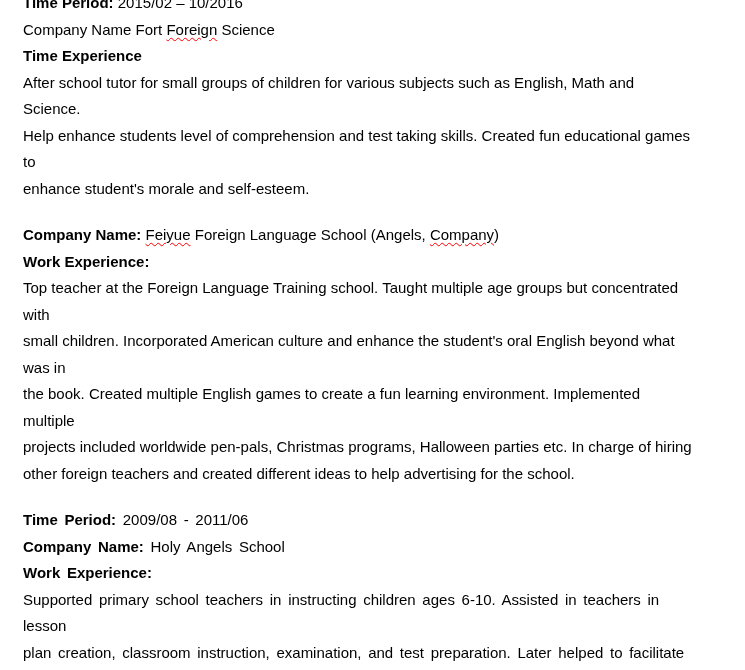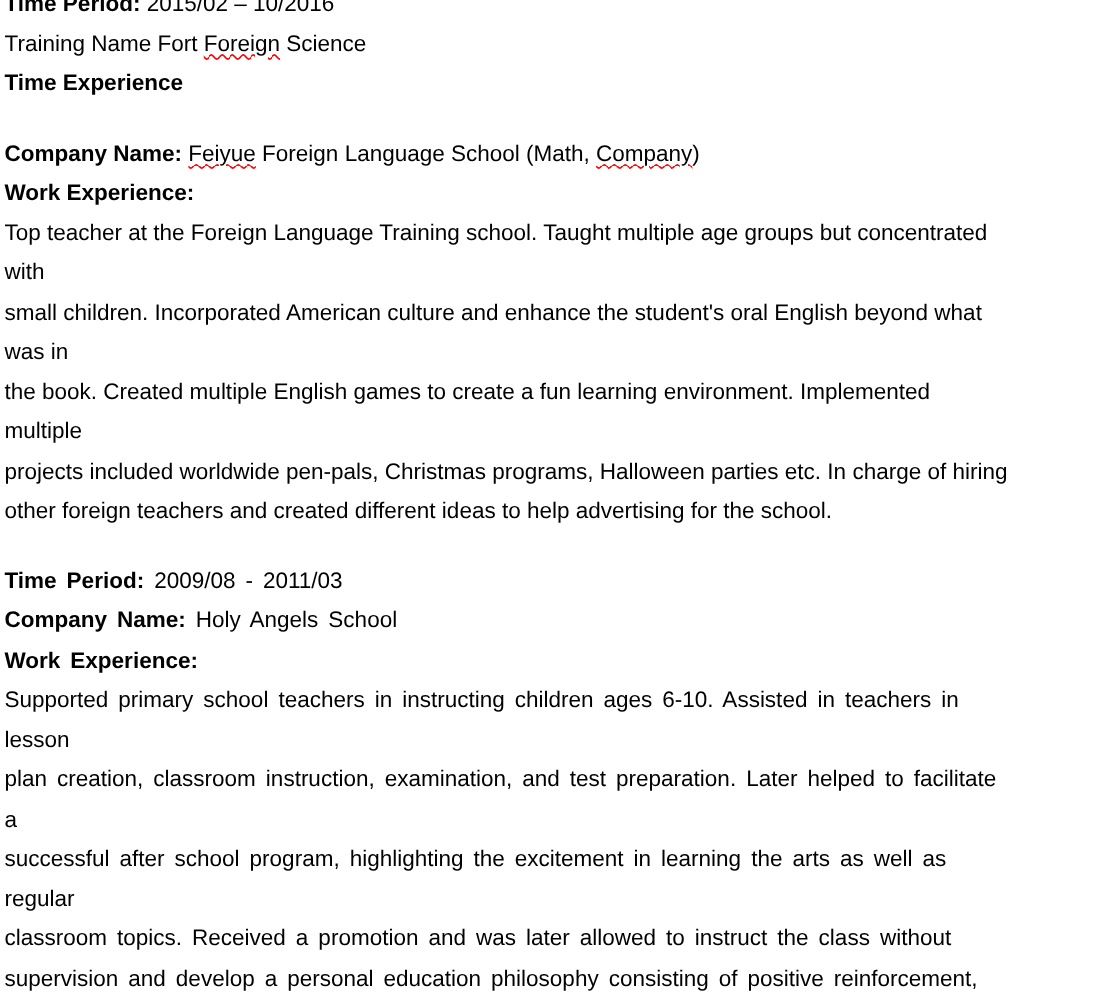--- a/index.html
+++ b/index.html
@@ -15,20 +15,21 @@
     font-size: 15px;
     line-height: 26.5px;
     color: #000000;
   }
   .page {
     position: relative;
     width: 677px;
     height: 670px;
     overflow: hidden;
     background: #ffffff;
+    margin-left: 20px;
   }
   .doc {
     position: absolute;
     top: -10px;
     left: 3px;
     right: 3px;
   }
   .section {
     margin: 0 0 20px 0;
   }
@@ -53,36 +54,39 @@
   }
 </style>
 </head>
 <body>
 
 <div class="page">
   <div class="doc">
 
     <div class="section">
       <div class="line"><span class="bold">Time Period:</span><span> 2015/02 – 10/2016</span></div>
-      <div class="line"><span>Training Name Fort </span><span class="sq">Foreign</span><span> Science</span></div>
+      <div class="line"><span>Company Name Fort </span><span class="sq">Foreign</span><span> Science</span></div>
       <div class="line"><span class="bold">Time Experience</span></div>
+      <div class="body-text">After school tutor for small groups of children for various subjects such as English, Math and Science.
+Help enhance students level of comprehension and test taking skills. Created fun educational games to
+enhance student's morale and self-esteem.</div>
     </div>
 
     <div class="section">
-      <div class="line"><span class="bold">Company Name:</span><span> </span><span class="sq">Feiyue</span><span> Foreign Language School (Math, </span><span class="sq">Company</span><span>)</span></div>
+      <div class="line"><span class="bold">Company Name:</span><span> </span><span class="sq">Feiyue</span><span> Foreign Language School (Angels, </span><span class="sq">Company</span><span>)</span></div>
       <div class="line"><span class="bold">Work Experience:</span></div>
       <div class="body-text">Top teacher at the Foreign Language Training school. Taught multiple age groups but concentrated with
 small children. Incorporated American culture and enhance the student's oral English beyond what was in
 the book. Created multiple English games to create a fun learning environment. Implemented multiple
 projects included worldwide pen-pals, Christmas programs, Halloween parties etc. In charge of hiring
 other foreign teachers and created different ideas to help advertising for the school.</div>
     </div>
 
     <div class="section wide">
-      <div class="line"><span class="bold">Time Period:</span><span> 2009/08 - 2011/03</span></div>
+      <div class="line"><span class="bold">Time Period:</span><span> 2009/08 - 2011/06</span></div>
       <div class="line"><span class="bold">Company Name:</span><span> Holy Angels School</span></div>
       <div class="line"><span class="bold">Work Experience:</span></div>
       <div class="body-text">Supported primary school teachers in instructing children ages 6-10. Assisted in teachers in lesson
 plan creation, classroom instruction, examination, and test preparation. Later helped to facilitate a
 successful after school program, highlighting the excitement in learning the arts as well as regular
 classroom topics. Received a promotion and was later allowed to instruct the class without
 supervision and develop a personal education philosophy consisting of positive reinforcement,
 teamwork and personal responsibility to implement in the various classes.</div>
     </div>
 

